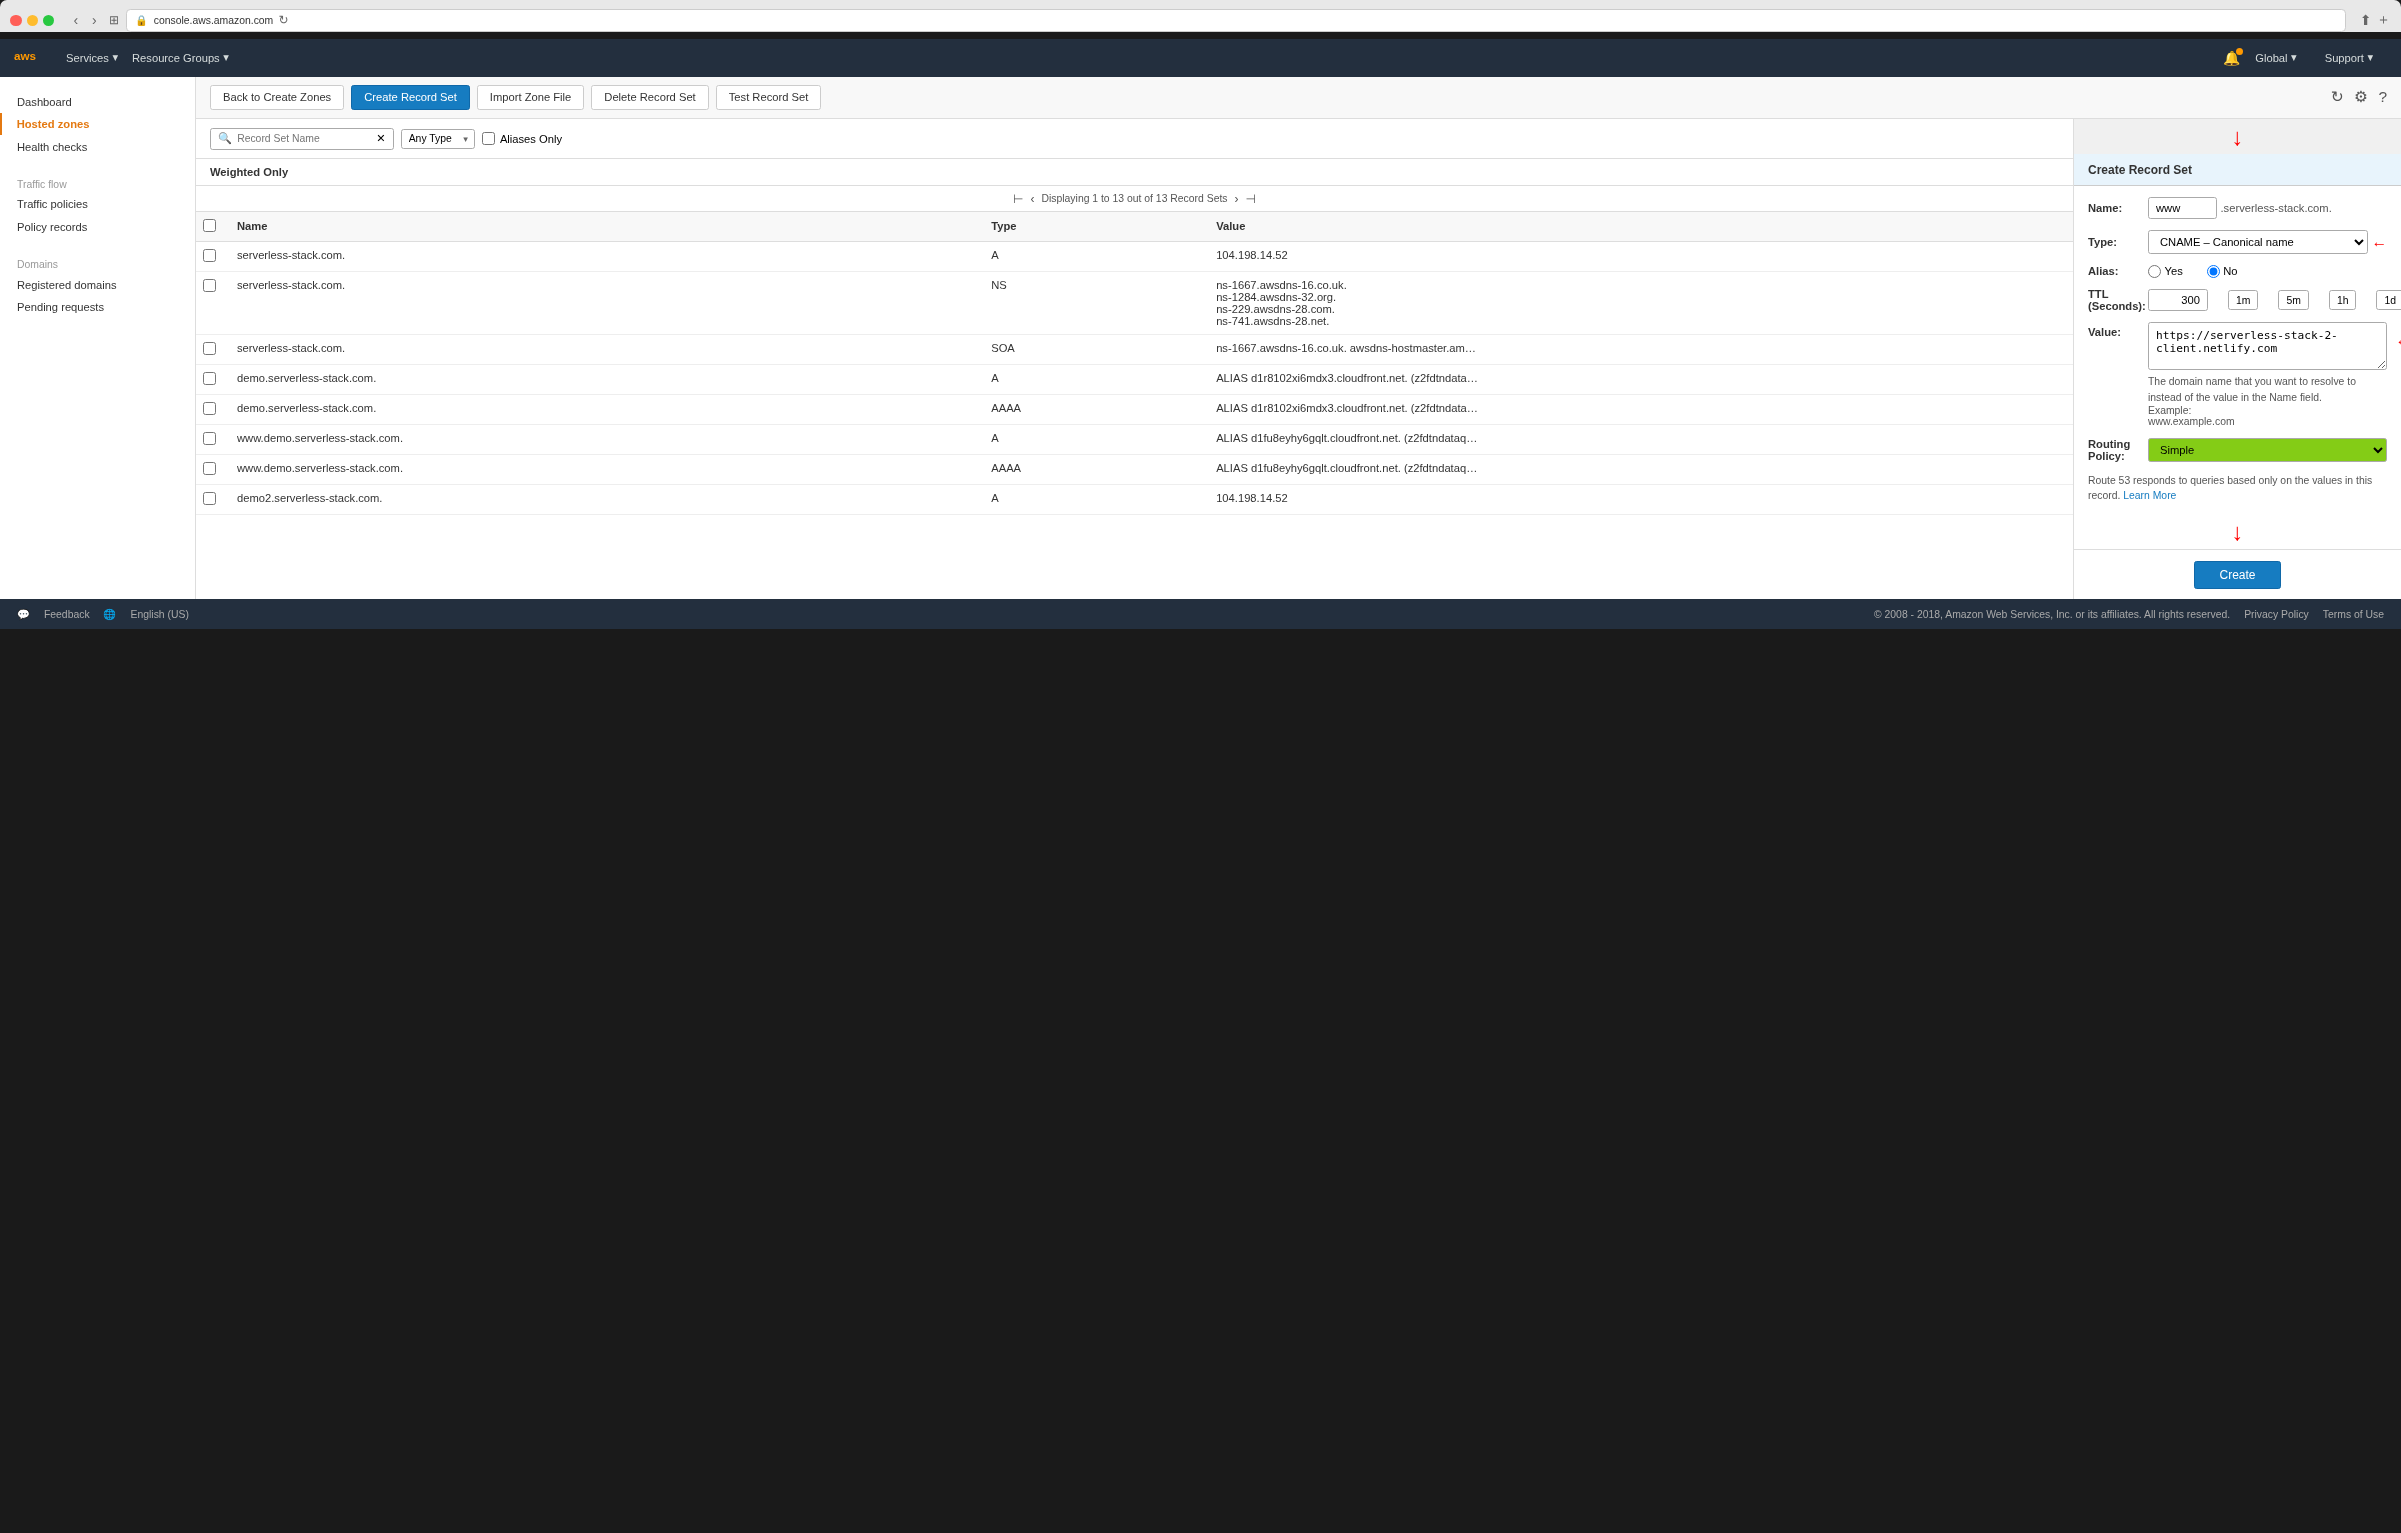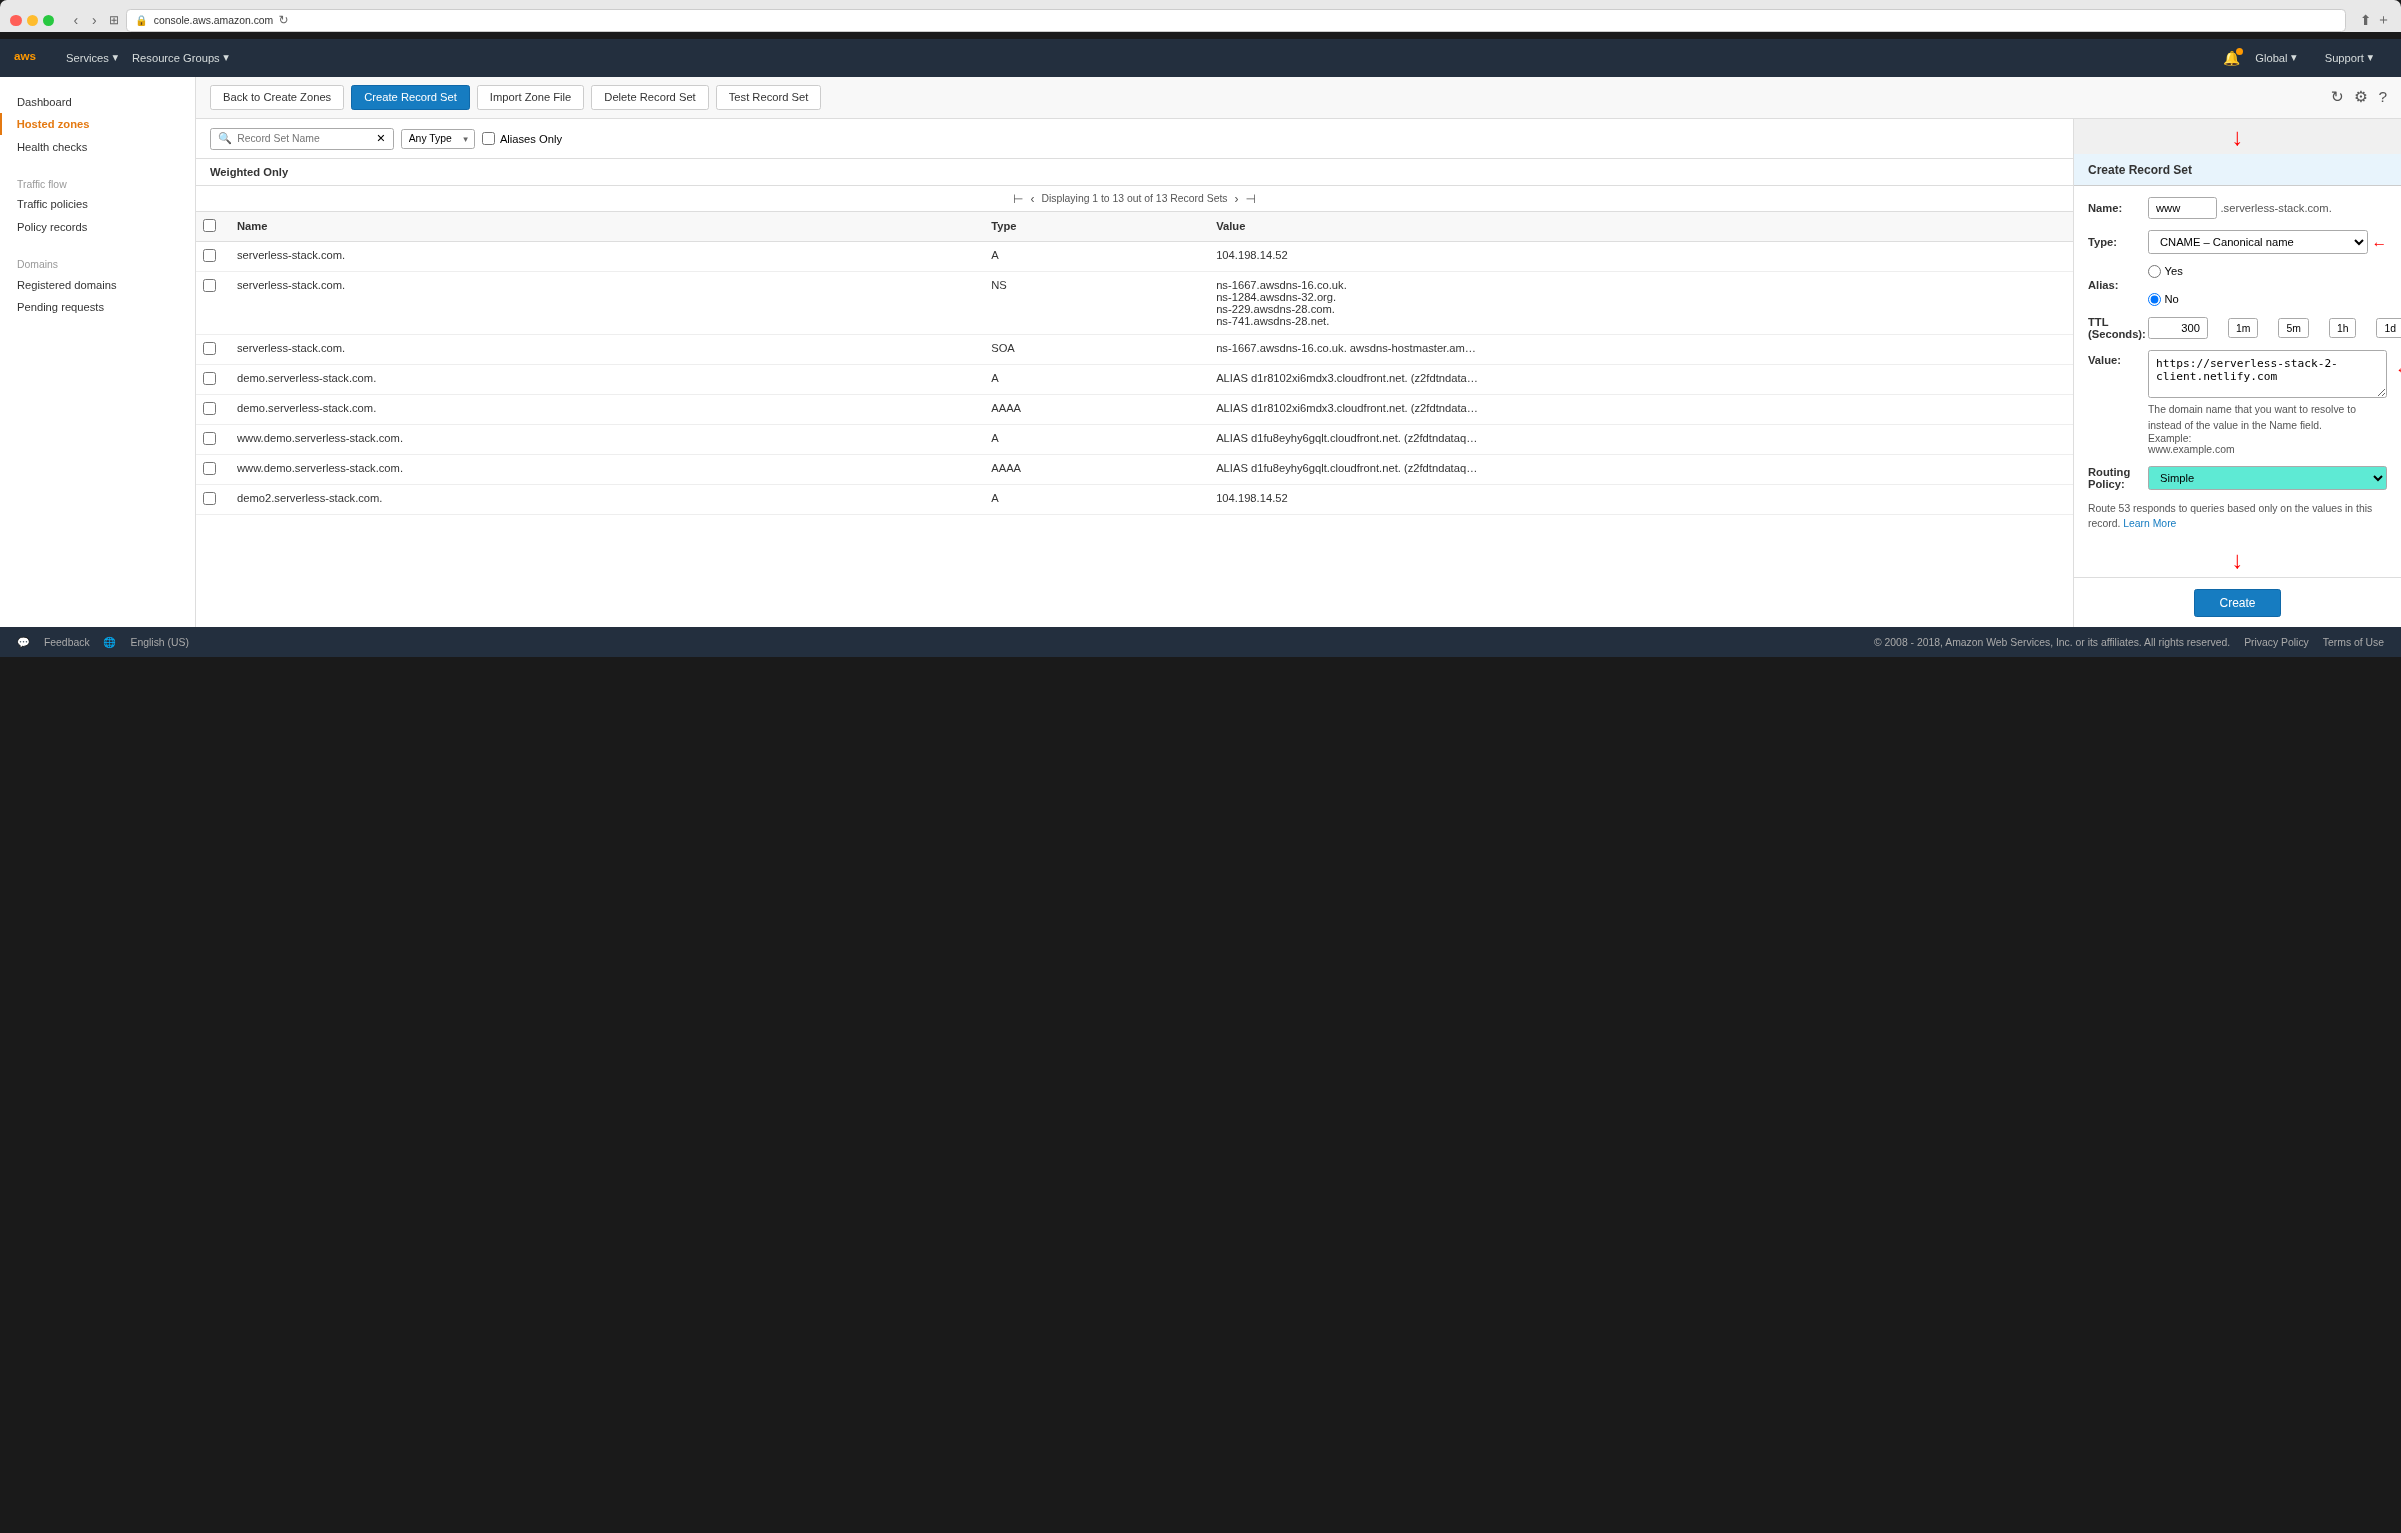--- a/index.html
+++ b/index.html
@@ -134,29 +134,29 @@
     .form-label { width: 60px; font-weight: bold; font-size: 11.2px; color: #333; flex-shrink: 0; }
     .form-control {
       flex: 1; border: 0.9px solid #aaa; border-radius: 2.6px; padding: 4.3px 7px;
       font-size: 11.2px; outline: none;
     }
     .domain-suffix { color: #555; font-size: 11.2px; margin-left: 3.5px; white-space: nowrap; }
     .type-select-full {
       flex: 1; border: 0.9px solid #aaa; border-radius: 2.6px; padding: 4.3px 7px;
       font-size: 11.2px; background: white; cursor: pointer;
     }
-    .alias-row { display: flex; gap: 15px; flex-direction: column; }
+    .alias-row { display: flex; align-items: center; gap: 24px; }
     .radio-group { display: flex; align-items: center; gap: 3.5px; font-size: 11.2px; }
     .ttl-row { display: flex; align-items: center; gap: 20px; }
     .ttl-input { width: 60px; border: 0.9px solid #aaa; border-radius: 2.6px; padding: 4.3px 7px; font-size: 11.2px; text-align: right; }
     .ttl-btn { padding: 3.5px 7px; border: 0.9px solid #aaa; border-radius: 2.6px; background: white; cursor: pointer; font-size: 10.4px; }
     .value-textarea { width: 100%; border: 0.9px solid #aaa; border-radius: 2.6px; padding: 5.2px 7px; font-size: 11.2px; resize: vertical; height: 48px; }
     .value-help { font-size: 10.4px; color: #555; margin-top: 3.5px; line-height: 1.5; }
     .value-example { font-size: 10.4px; color: #555; }
-    .routing-select { flex: 1; border: 0.9px solid #aaa; border-radius: 2.6px; padding: 4.3px 7px; font-size: 11.2px; background: #5eead4; }
+    .routing-select { flex: 1; border: 0.9px solid #aaa; border-radius: 2.6px; padding: 4.3px 7px; font-size: 11.2px; background: #84cc16; }
     .routing-help { font-size: 10.4px; color: #555; margin-top: 3.5px; line-height: 1.5; }
     .routing-help a { color: #167cc1; text-decoration: none; }
     .panel-footer { padding: 10.4px 14px; text-align: center; border-top: 0.9px solid #ddd; }
     .create-btn { background: #167cc1; color: white; border: 0.9px solid #1068a8; border-radius: 2.6px; padding: 6px 24px; font-size: 12px; cursor: pointer; }
 
     
     .app-footer {
       background: #232f3e; color: #aaa; font-size: 10.4px;
       padding: 8.6px 17px; display: flex; align-items: center; gap: 14px;
     }

